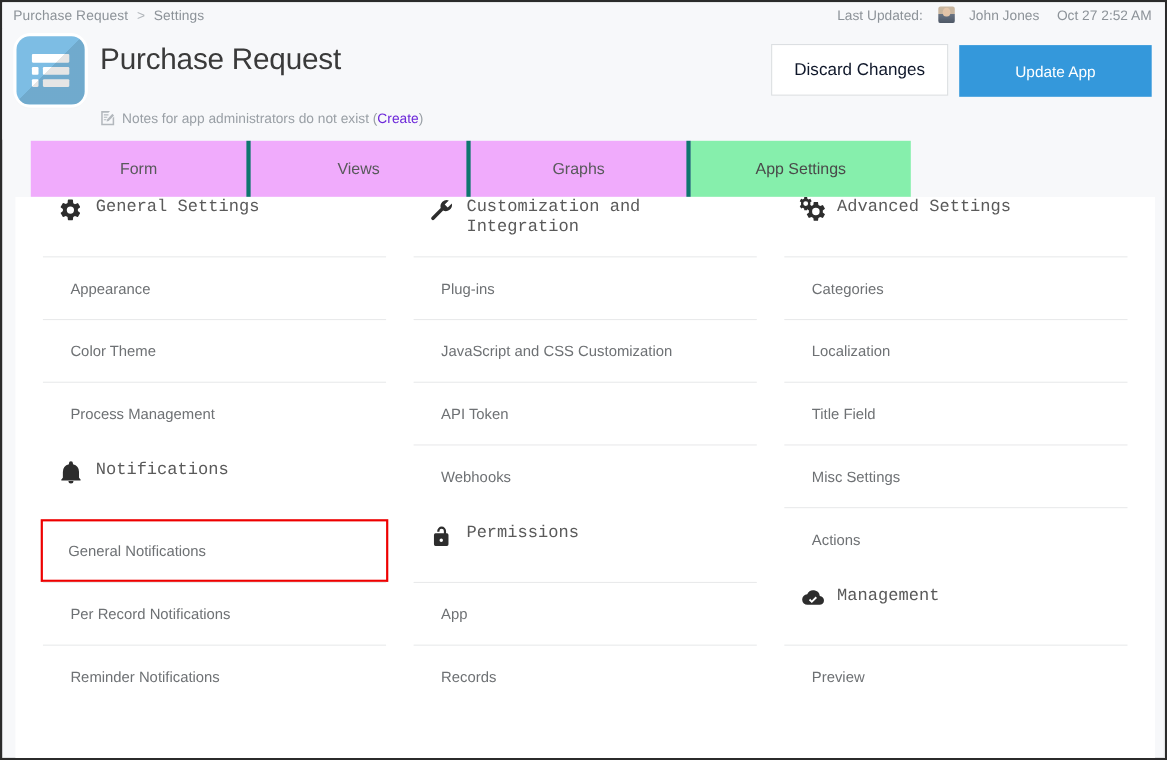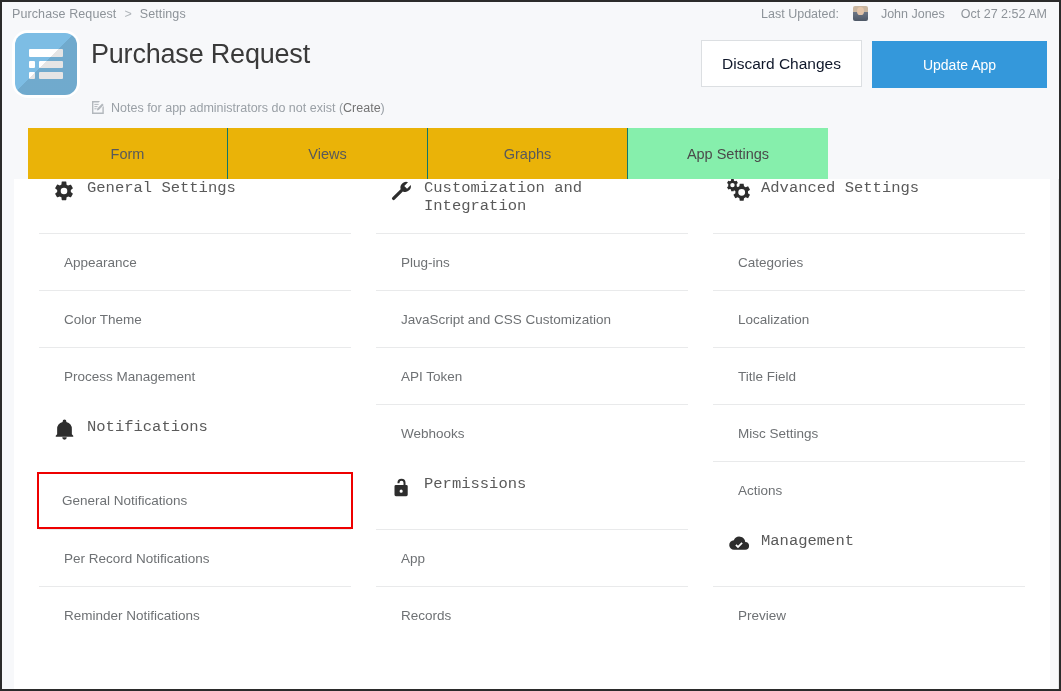--- a/index.html
+++ b/index.html
@@ -133,21 +133,21 @@
     align-items: center;
     font-size: 12.5px;
     color: #9aa0a6;
   }
   #notes-icon {
     width: 14px; height: 15px;
     margin-right: 6px;
     flex: 0 0 auto;
   }
   #app-notes .note-link {
-    color: #737373;
+    color: #6d28d9;
     text-decoration: none;
     cursor: pointer;
   }
 
   
   #btn-discard {
     position: absolute;
     right: 197px; top: 14px;
     width: 161px; height: 47px;
     background: #ffffff;
@@ -172,27 +172,27 @@
   
   #tab-bar {
     position: absolute;
     left: 26px; top: 126px;
     height: 51px;
     display: flex;
     align-items: stretch;
   }
   .tab {
     width: 200px;
-    background: #eab308;
+    background: #f0abfc;
     display: flex;
     align-items: center;
     justify-content: center;
     font-size: 14.5px;
     color: #58595b;
-    border-right: 1px solid #0f766e;
+    border-right: 4px solid #0f766e;
     cursor: pointer;
   }
   .tab:last-child { border-right: none; }
   .tab.active {
     background: #86efac;
     color: #4a4a4a;
   }
 
   
   #content-panel {

